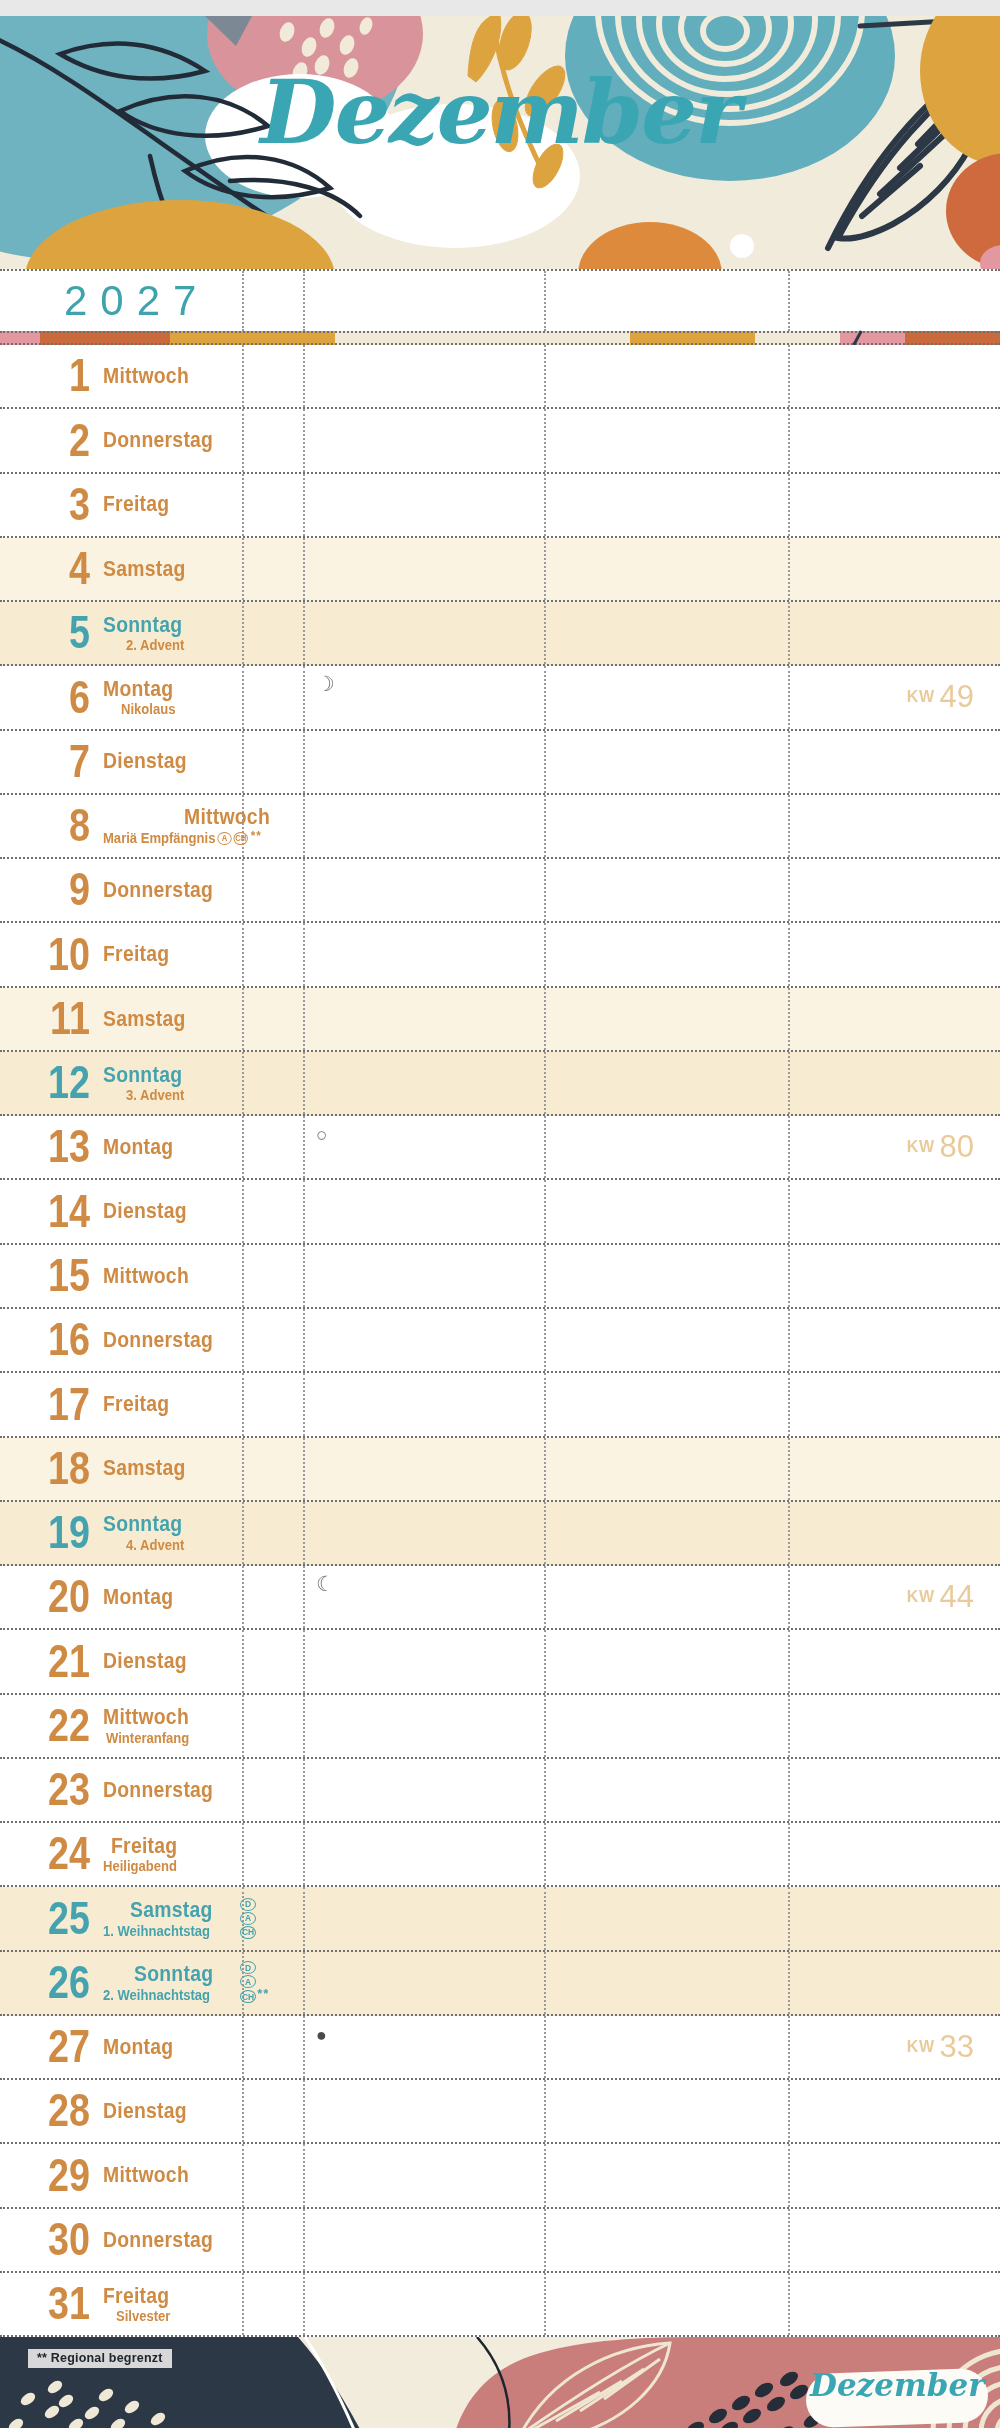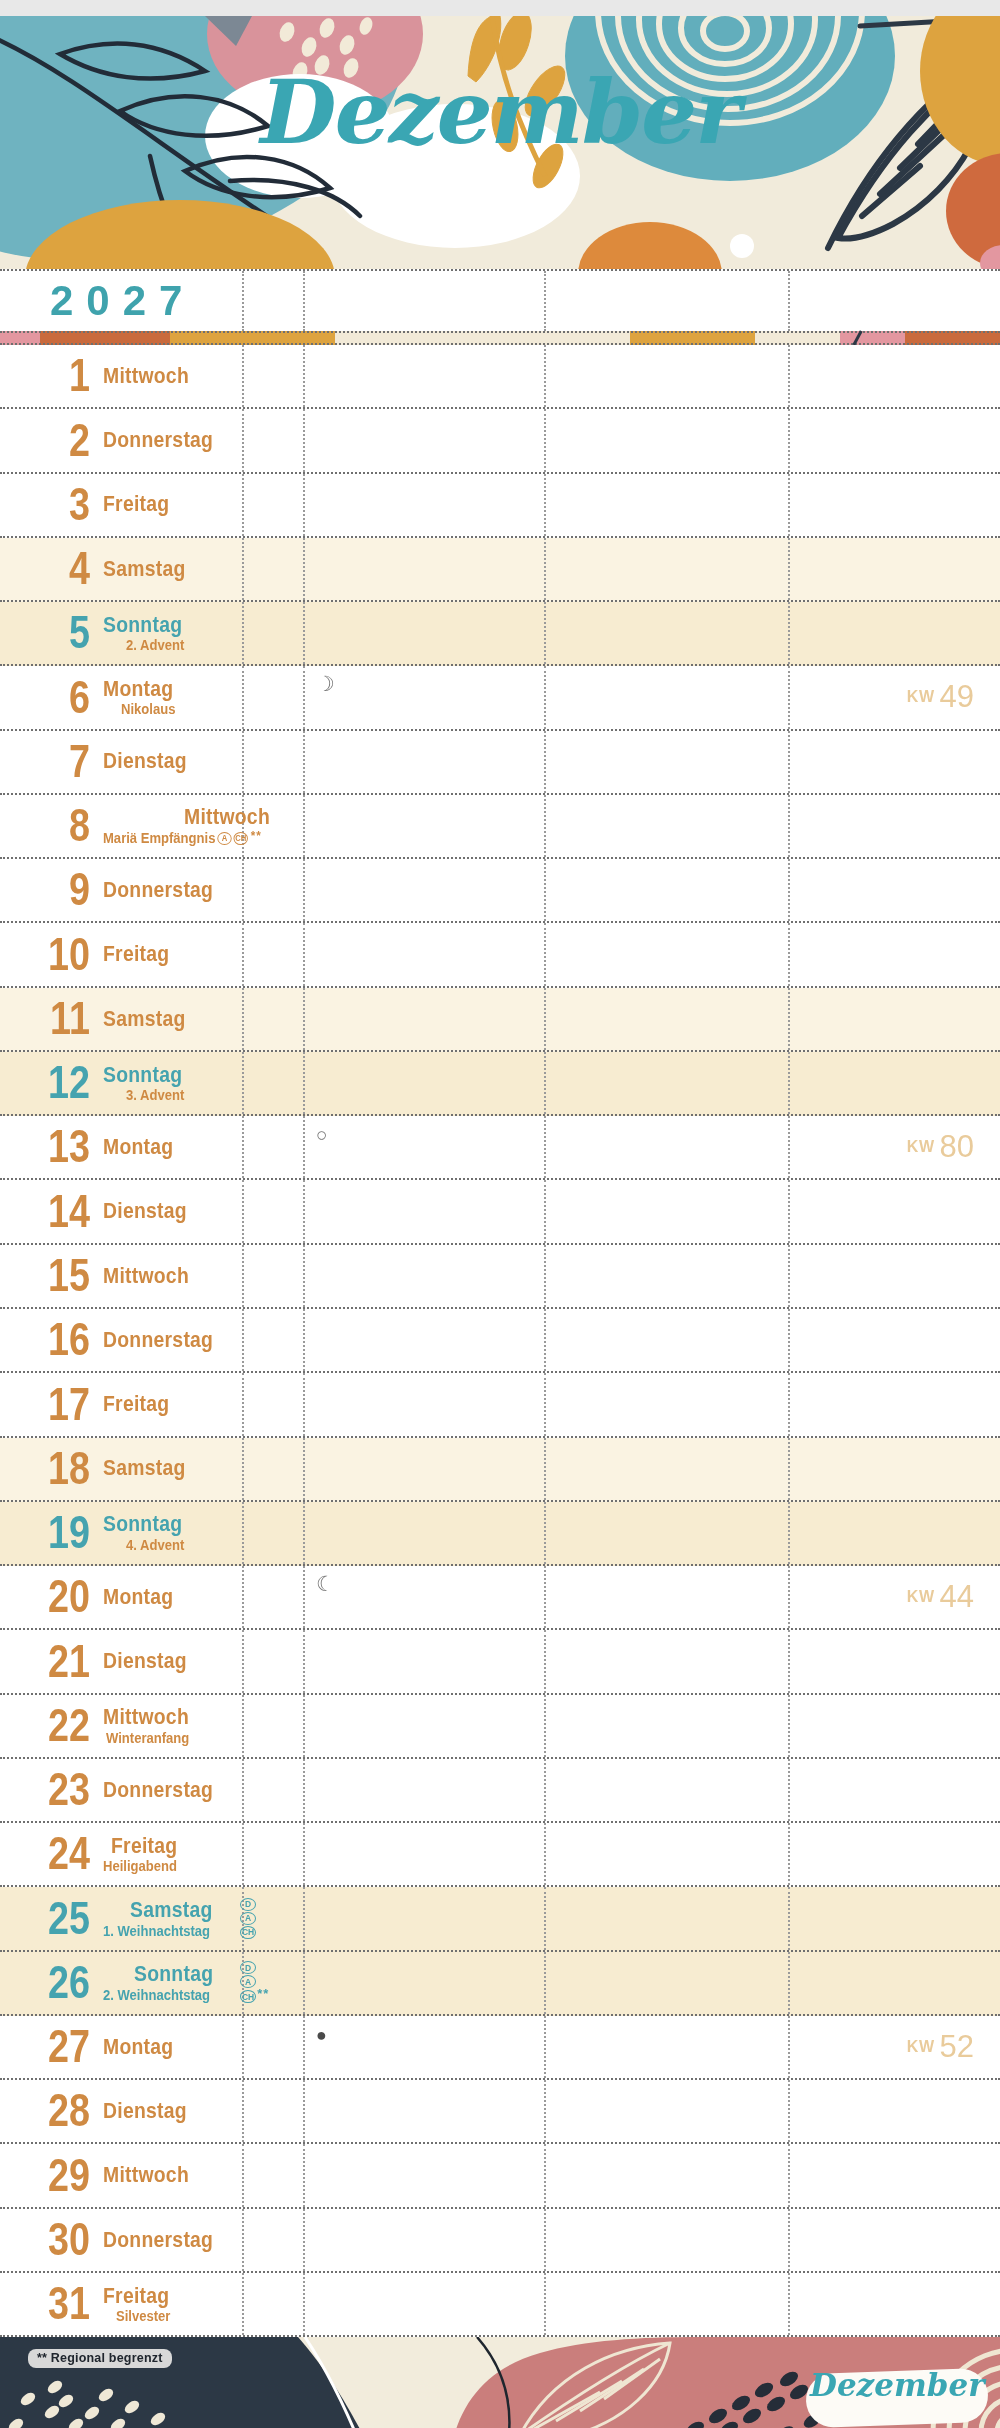--- a/index.html
+++ b/index.html
@@ -11,21 +11,21 @@
   .header{position:absolute;left:0;top:0;width:1000px;height:253px;background:#f1ebdb;overflow:hidden;}
   .header svg{position:absolute;left:0;top:0;}
   .month-title{position:absolute;left:0;right:0;top:52px;text-align:center;
       font-family:"DejaVu Serif",serif;font-style:italic;font-weight:700;
       font-size:88px;color:#3aa6b3;letter-spacing:-2px;line-height:1;}
   
   .year-row{position:absolute;left:0;top:253px;width:1000px;height:62px;background:#ffffff;
       border-top:2px dotted #6f6f6f;display:grid;grid-template-columns:244px 61px 241px 244px 210px;}
   .year-row .c{border-right:2px dotted #9a9a9a;}
   .year-row .c:last-child{border-right:none;}
-  .year-text{display:flex;align-items:center;padding-left:50px;font-size:42px;font-weight:700;
+  .year-text{display:flex;align-items:center;padding-left:64px;font-size:42px;font-weight:400;
       color:#3fa3ad;letter-spacing:13px;}
   
   .strip{position:absolute;left:0;top:315px;width:1000px;height:14px;
       border-top:2px dotted #6f6f6f;border-bottom:2px dotted #6f6f6f;
       background:linear-gradient(90deg,
         #e397a0 0 4%, #c96a3d 4% 17%, #dda33f 17% 33.5%, #f2ead8 33.5% 63%,
         #dda33f 63% 75.5%, #f2ead8 75.5% 84%, #e397a0 84% 90.5%, #c96a3d 90.5% 100%);}
   .strip .slash{position:absolute;left:856px;top:-3px;width:3px;height:16px;background:#2c3845;transform:rotate(28deg);}
   
   .days{position:absolute;left:0;top:329px;width:1000px;height:1992px;display:flex;flex-direction:column;}
@@ -53,21 +53,21 @@
   .moon{position:absolute;left:11px;top:7px;font-size:21px;color:#757575;line-height:1;}
   .moon.full{font-size:19px;top:9px;}
   .moon.new{color:#4a4a4a;font-size:18px;top:10px;}
   .kw{position:absolute;right:26px;top:50%;transform:translateY(-50%);display:flex;align-items:center;gap:5px;color:#e9cb9b;}
   .kw-l{font-size:16px;font-weight:700;letter-spacing:.5px;}
   .kw-n{font-size:31px;font-weight:400;}
   
   .footer{position:absolute;left:0;top:2321px;width:1000px;height:107px;background:#f2ecdc;overflow:hidden;}
   .footer svg{position:absolute;left:0;top:0;}
   .regional-note{position:absolute;left:28px;top:12px;background:#d8d8d8;color:#20262e;
-      font-size:12.5px;font-weight:700;padding:2px 9px 3px 9px;letter-spacing:.2px;white-space:nowrap;border-radius:8px;}
+      font-size:12.5px;font-weight:700;padding:2px 9px 3px 9px;letter-spacing:.2px;white-space:nowrap;}
   .footer-month{position:absolute;left:810px;top:30px;width:172px;text-align:center;
       font-family:"DejaVu Serif",serif;font-style:italic;font-weight:700;font-size:31px;color:#3aa6b3;}
 </style>
 </head>
 <body>
 
 <div class="page">
 
   <div class="header">
     <svg width="1000" height="253" viewBox="0 0 1000 253">
@@ -555,21 +555,21 @@
           </div>
         </div>
         <div class="c c2"></div>
         <div class="c c3">
           <span class="moon new">●</span>
         </div>
         <div class="c c4"></div>
         <div class="c c5">
           <div class="kw">
             <span class="kw-l">KW</span>
-            <span class="kw-n">52</span>
+            <span class="kw-n">33</span>
           </div>
         </div>
       </div>
       <div class="day-row">
         <div class="c1">
           <span class="dnum">28</span>
           <div class="dtxt">
             <div class="wd">Dienstag</div>
           </div>
         </div>

